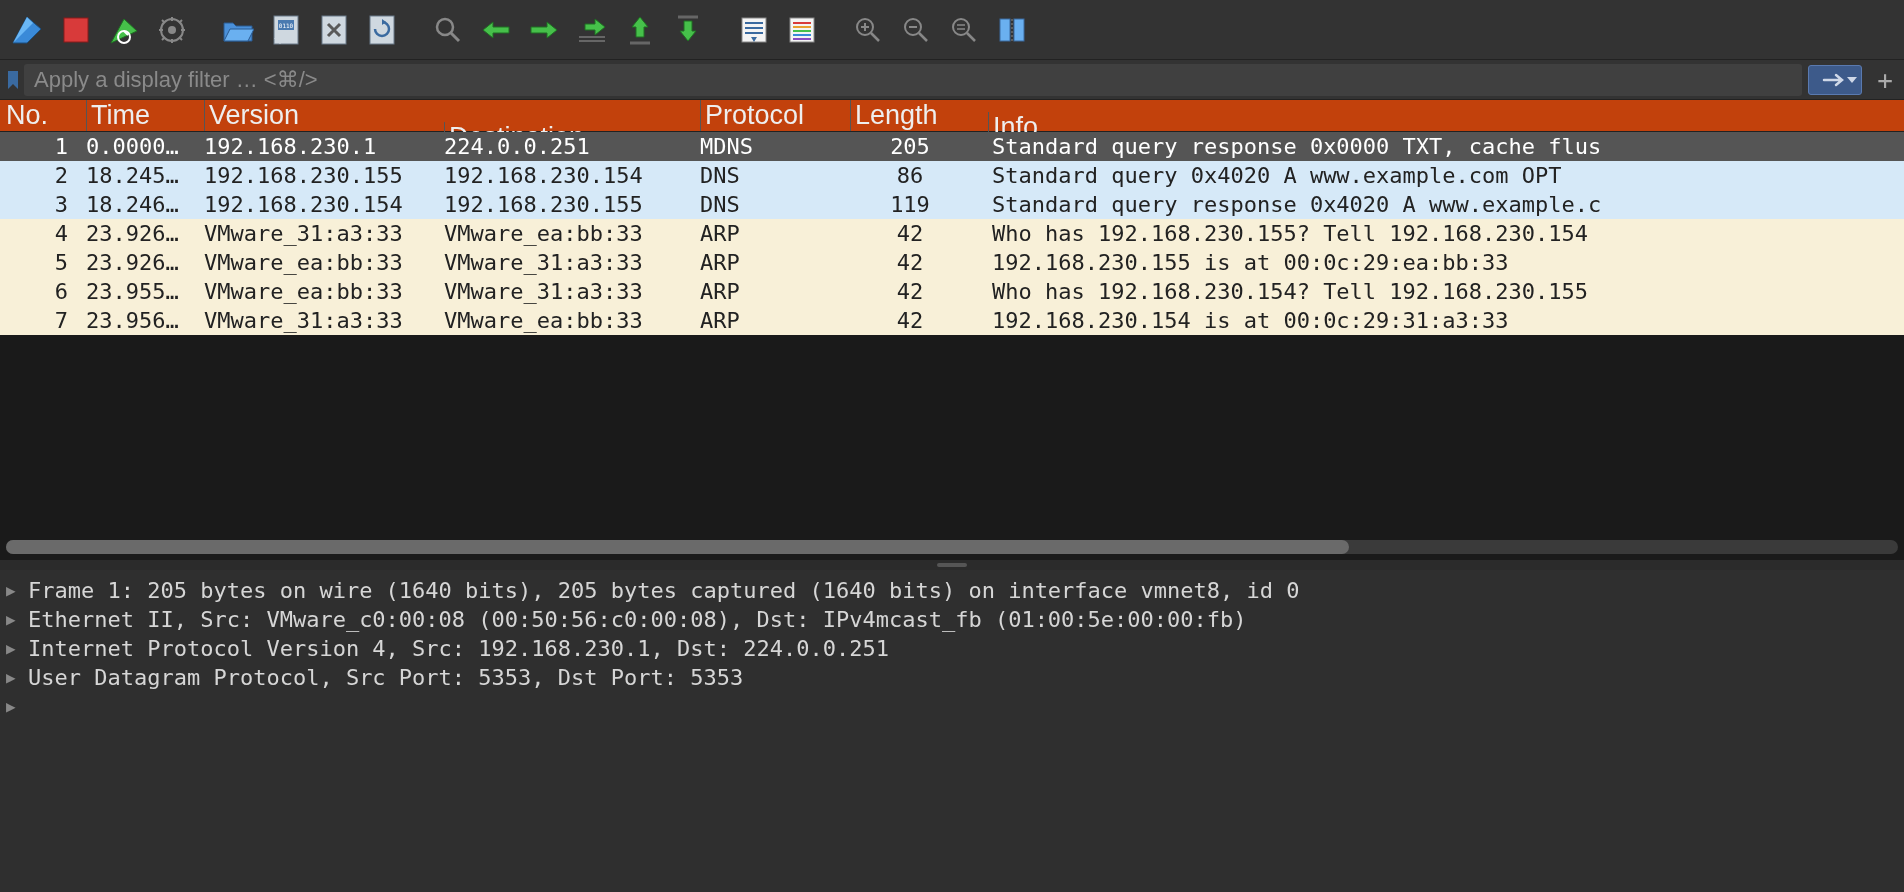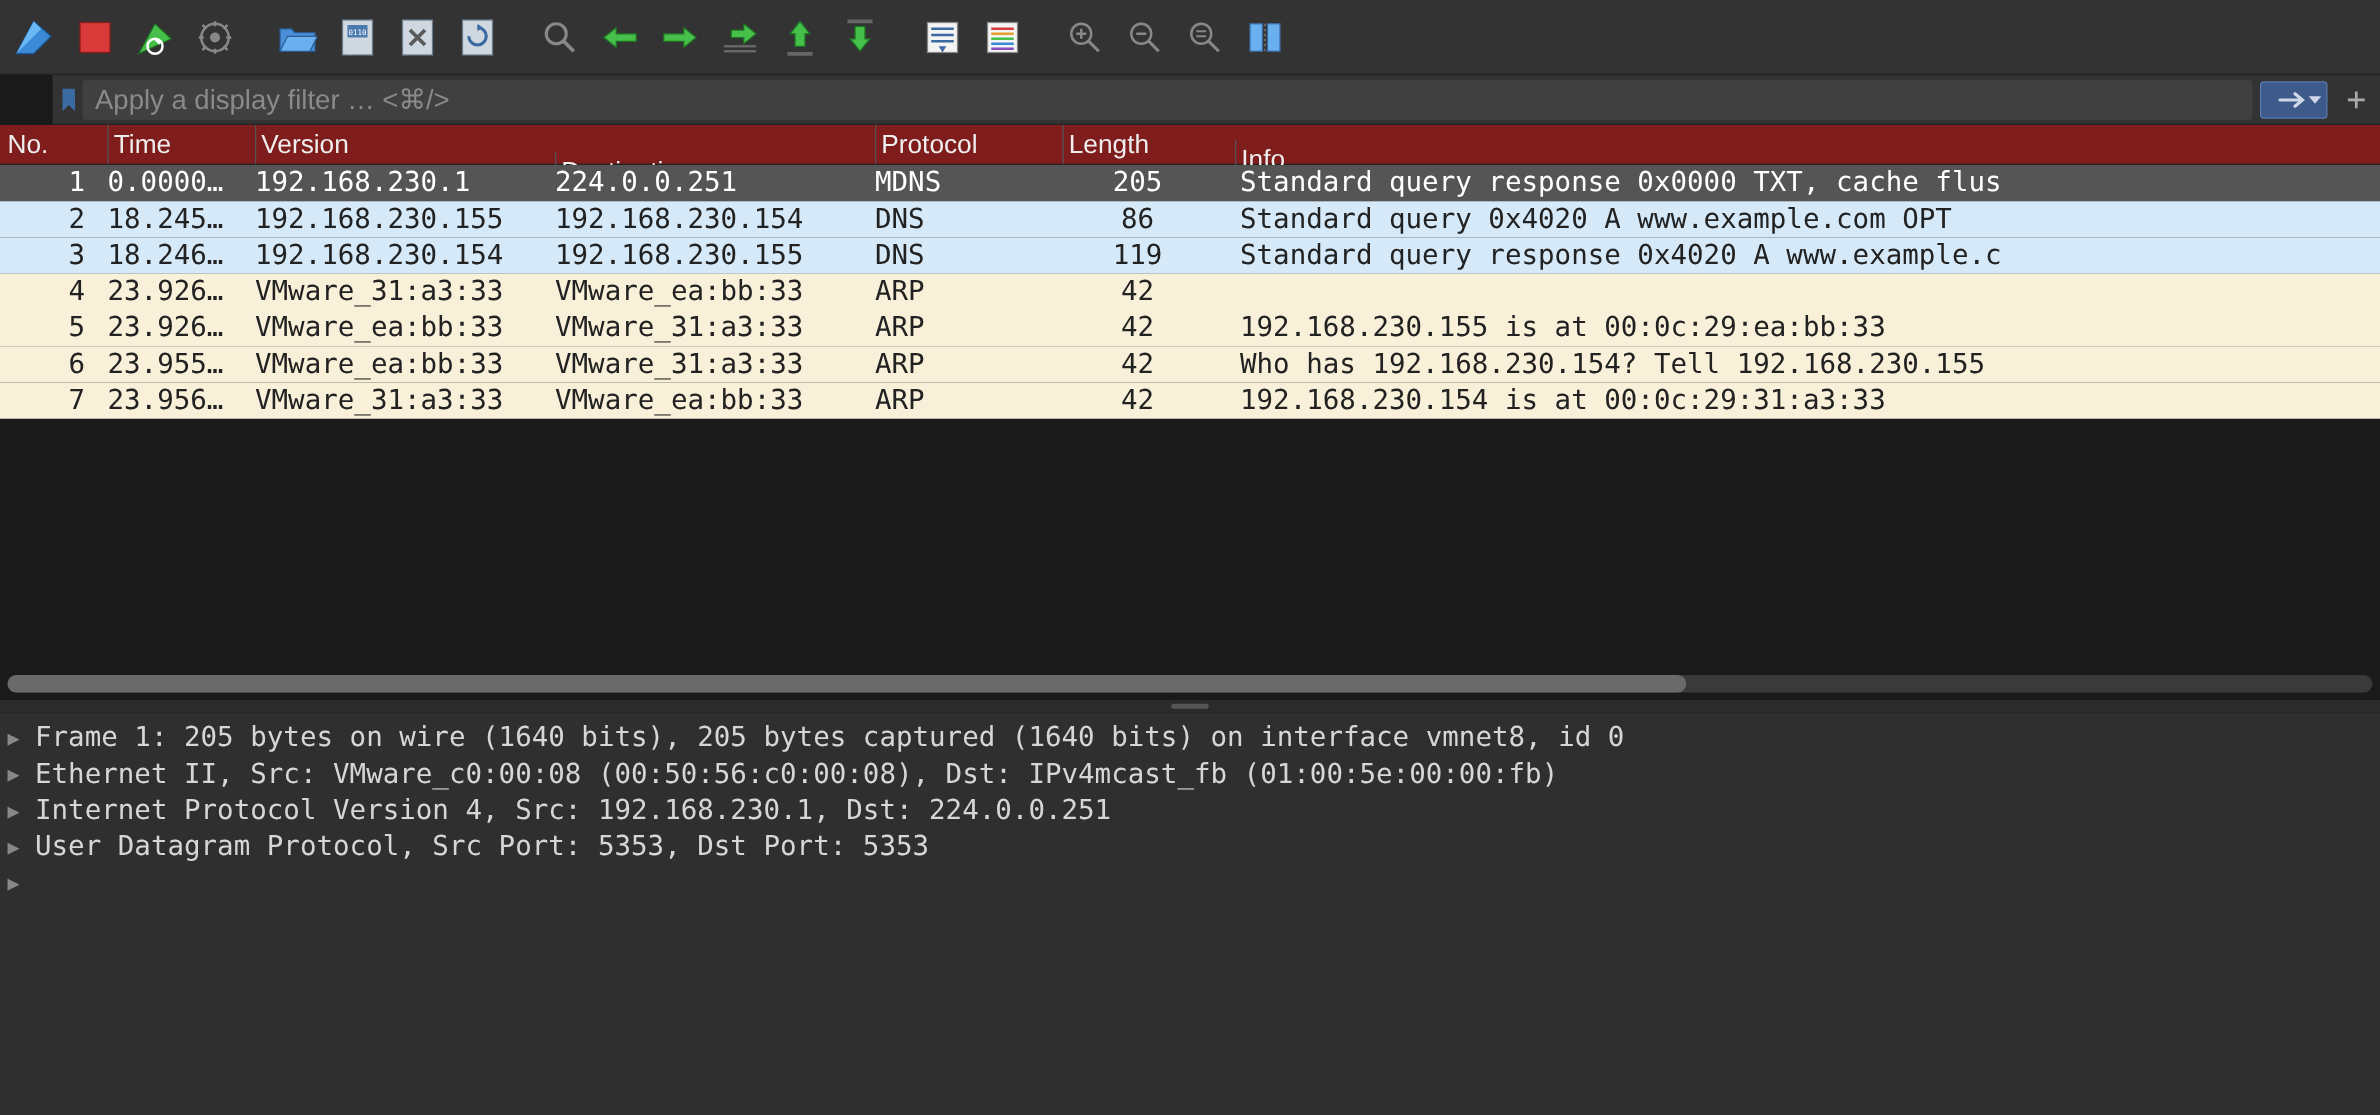--- a/index.html
+++ b/index.html
@@ -2,29 +2,29 @@
 <html><head>
 <meta charset="utf-8">
 <style>
   * { margin:0; padding:0; box-sizing:border-box; }
   html,body { width:1904px; height:892px; background:#1a1a1a; font-family:"Menlo","Consolas",monospace; color:#ddd; overflow:hidden; }
   
   .toolbar { height:60px; background:#333; display:flex; align-items:center; padding:0 6px; gap:4px; border-bottom:1px solid #222; }
   .tb-btn { width:44px; height:44px; display:flex; align-items:center; justify-content:center; border-radius:3px; cursor:pointer; }
   .tb-sep { width:14px; }
   
-  .filterbar { height:40px; background:#333; display:flex; align-items:center; padding:0 4px; border-bottom:1px solid #222;margin-left:42px; }
+  .filterbar { height:40px; background:#333; display:flex; align-items:center; padding:0 4px; border-bottom:1px solid #222; }
   .bookmark-icn { width:18px; height:28px; display:flex; align-items:center; justify-content:center; margin-right:2px; }
   .filter-input { flex:1; height:32px; background:#404040; border:none; outline:none; color:#9a9a9a; font-family:"Helvetica Neue",Arial,sans-serif; font-size:22px; padding:0 10px; border-radius:3px; }
   .filter-input::placeholder { color:#8a8a8a; }
   .go-btn { width:54px; height:30px; background:#3d5a8a; border:1px solid #5a7ab0; border-radius:3px; margin-left:6px; display:flex; align-items:center; justify-content:center; position:relative; cursor:pointer; }
   .go-btn::after { content:""; position:absolute; right:4px; top:50%; border-left:5px solid transparent; border-right:5px solid transparent; border-top:6px solid #cfd8e8; transform:translateY(-50%); }
   .plus-btn { width:30px; height:30px; display:flex; align-items:center; justify-content:center; color:#aaa; font-size:26px; margin-left:8px; cursor:pointer; }
   
-  .colhead { height:32px; background:#7f1d1d; display:flex; align-items:center; font-family:"Helvetica Neue",Arial,sans-serif; font-size:21px; color:#eee; border-bottom:1px solid #222; }
+  .colhead { height:32px; background:#c2410c; display:flex; align-items:center; font-family:"Helvetica Neue",Arial,sans-serif; font-size:27px; color:#eee; border-bottom:1px solid #222; }
   .col { display:flex; align-items:center; height:100%; padding-left:4px; border-left:1px solid #555; }
   .col:first-child { border-left:none; padding-left:6px; }
   .col-no     { width:86px; }
   .col-time   { width:118px; }
   .col-src    { width:240px; }
   .col-dst    { width:256px;margin-top:44px; }
   .col-proto  { width:150px; }
   .col-len    { width:138px; }
   .col-info   { flex:1;margin-top:24px; }
   
@@ -269,20 +269,21 @@
           <div class="c-len">119</div>
           <div class="c-info">Standard query response 0x4020 A www.example.c</div>
         </div>
         <div class="row arp">
           <div class="c-no">4</div>
           <div class="c-time">23.926…</div>
           <div class="c-src">VMware_31:a3:33</div>
           <div class="c-dst">VMware_ea:bb:33</div>
           <div class="c-proto">ARP</div>
           <div class="c-len">42</div>
+          <div class="c-info">Who has 192.168.230.155? Tell 192.168.230.154</div>
         </div>
         <div class="row arp">
           <div class="c-no">5</div>
           <div class="c-time">23.926…</div>
           <div class="c-src">VMware_ea:bb:33</div>
           <div class="c-dst">VMware_31:a3:33</div>
           <div class="c-proto">ARP</div>
           <div class="c-len">42</div>
           <div class="c-info">192.168.230.155 is at 00:0c:29:ea:bb:33</div>
         </div>

